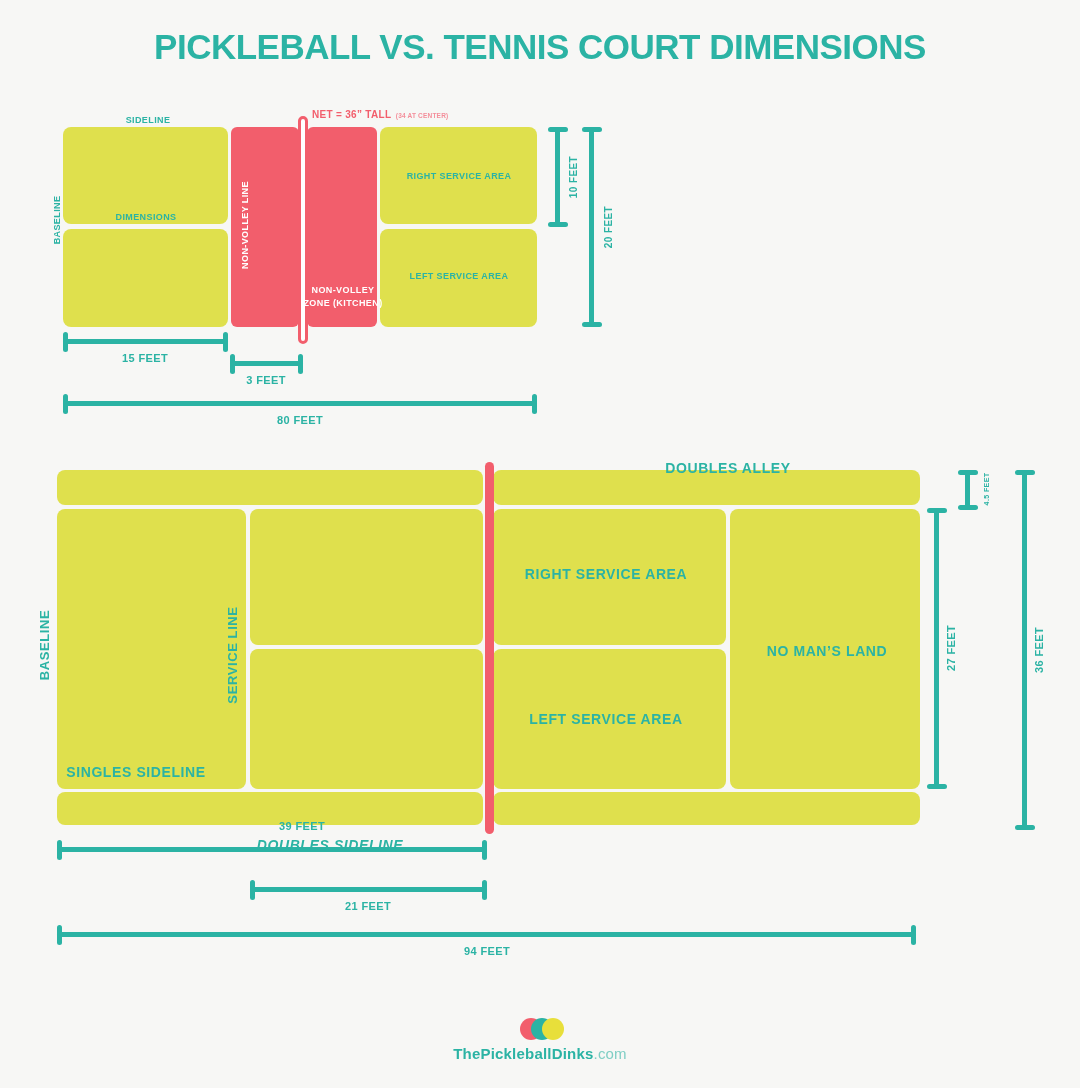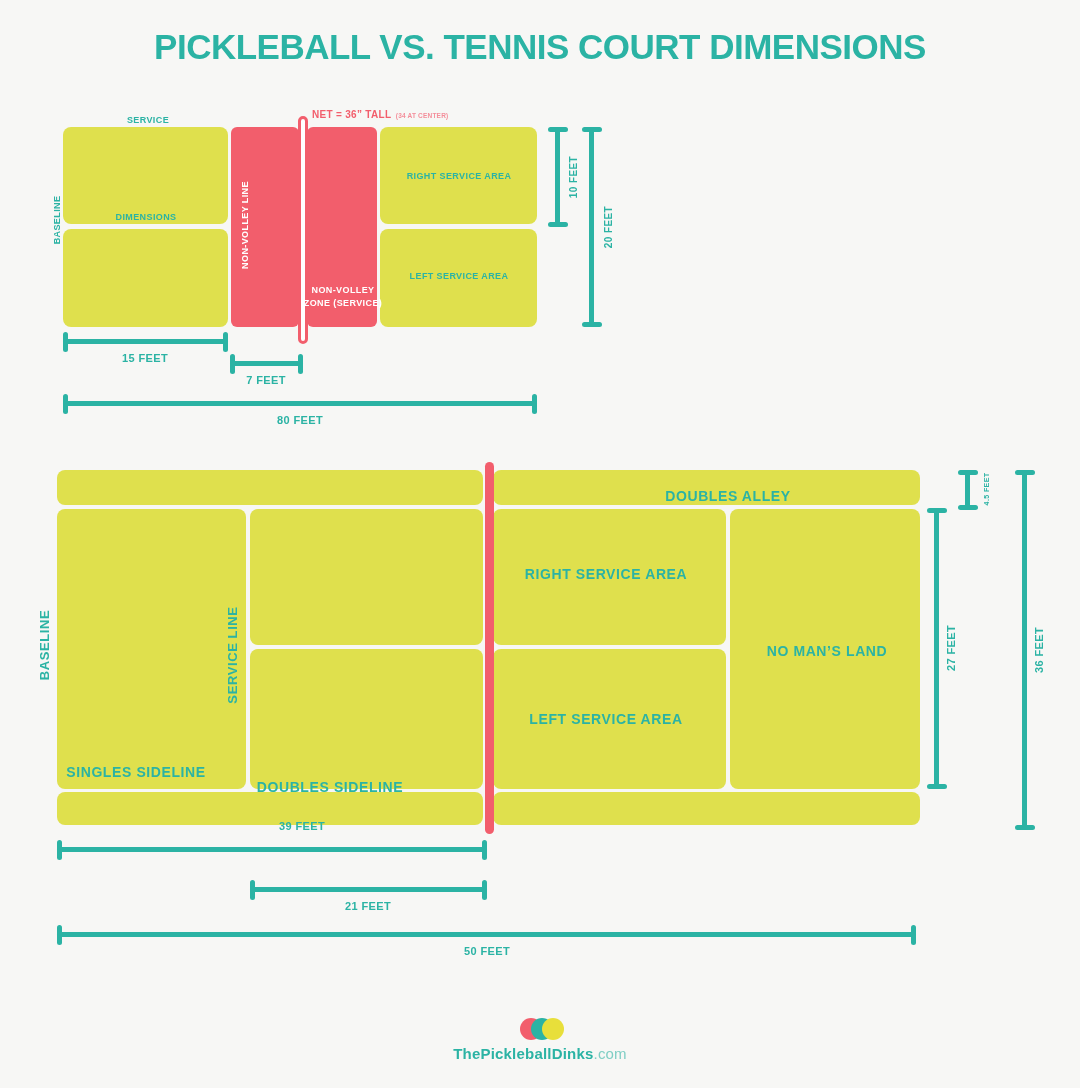--- a/index.html
+++ b/index.html
@@ -68,25 +68,25 @@
   <div>
 
     <div class="box" style="left:63px;top:127px;width:165px;height:97px;"></div>
     <div class="box" style="left:63px;top:229px;width:165px;height:98px;"></div>
     <div class="box pink" style="left:231px;top:127px;width:68px;height:200px;"></div>
     <div class="box pink" style="left:307px;top:127px;width:70px;height:200px;"></div>
     <div class="box" style="left:380px;top:127px;width:157px;height:97px;"></div>
     <div class="box" style="left:380px;top:229px;width:157px;height:98px;"></div>
     <div class="pbnet" style="left:298px;top:116px;width:10px;height:228px;"></div>
 
-    <div class="lab s9" style="left:148px;top:120px;">SERVICE</div>
+    <div class="lab s9" style="left:148px;top:120px;">SIDELINE</div>
     <div class="lab s9 rot" style="left:57px;top:220px;">BASELINE</div>
     <div class="lab s9" style="left:146px;top:217px;">DIMENSIONS</div>
     <div class="lab s9 rot white" style="left:245px;top:225px;">NON-VOLLEY LINE</div>
-    <div class="lab s9 white wrap" style="left:343px;top:297px;width:80px;">NON-VOLLEY ZONE (SERVICE)</div>
+    <div class="lab s9 white wrap" style="left:343px;top:297px;width:80px;">NON-VOLLEY ZONE (KITCHEN)</div>
     <div class="lab s9" style="left:459px;top:176px;">RIGHT SERVICE AREA</div>
     <div class="lab s9" style="left:459px;top:276px;">LEFT SERVICE AREA</div>
     <div class="netlabel">
       <span class="main">NET = 36” TALL</span>
       <span class="note">(34 AT CENTER)</span>
     </div>
 
     <div class="vbr" style="left:548px;top:127px;height:100px;">
         <div class="ln"></div>
         <div class="c1"></div>
@@ -106,21 +106,21 @@
         <div class="c1"></div>
         <div class="c2"></div>
       </div>
     <div class="lab s11" style="left:145px;top:358px;">15 FEET</div>
 
     <div class="hbr" style="left:230px;top:354px;width:73px;">
         <div class="ln"></div>
         <div class="c1"></div>
         <div class="c2"></div>
       </div>
-    <div class="lab s11" style="left:266px;top:380px;">7 FEET</div>
+    <div class="lab s11" style="left:266px;top:380px;">3 FEET</div>
 
     <div class="hbr" style="left:63px;top:394px;width:474px;">
         <div class="ln"></div>
         <div class="c1"></div>
         <div class="c2"></div>
       </div>
     <div class="lab s11" style="left:300px;top:420px;">80 FEET</div>
   </div>
 
   <div>
@@ -130,28 +130,28 @@
     <div class="box" style="left:57px;top:509px;width:189px;height:280px;"></div>
     <div class="box" style="left:250px;top:509px;width:233px;height:136px;"></div>
     <div class="box" style="left:250px;top:649px;width:233px;height:140px;"></div>
     <div class="box" style="left:493px;top:509px;width:233px;height:136px;"></div>
     <div class="box" style="left:493px;top:649px;width:233px;height:140px;"></div>
     <div class="box" style="left:730px;top:509px;width:190px;height:280px;"></div>
     <div class="box" style="left:57px;top:792px;width:426px;height:33px;"></div>
     <div class="box" style="left:493px;top:792px;width:427px;height:33px;"></div>
     <div class="tnnet" style="left:485px;top:462px;width:9px;height:372px;"></div>
 
-    <div class="lab s14" style="left:728px;top:496px;">DOUBLES ALLEY</div>
+    <div class="lab s14" style="left:728px;top:468px;">DOUBLES ALLEY</div>
     <div class="lab s14" style="left:606px;top:574px;">RIGHT SERVICE AREA</div>
     <div class="lab s14" style="left:606px;top:719px;">LEFT SERVICE AREA</div>
     <div class="lab s14" style="left:827px;top:651px;">NO MAN’S LAND</div>
     <div class="lab s13 rot" style="left:44px;top:645px;">BASELINE</div>
     <div class="lab s13 rot" style="left:232px;top:655px;">SERVICE LINE</div>
     <div class="lab s14" style="left:136px;top:772px;">SINGLES SIDELINE</div>
-    <div class="lab s14" style="left:330px;top:787px;">DOUBLES SIDELINE</div>
+    <div class="lab s14" style="left:330px;top:845px;font-style:italic;">DOUBLES SIDELINE</div>
 
     <div class="vbr" style="left:958px;top:470px;height:40px;">
         <div class="ln"></div>
         <div class="c1"></div>
         <div class="c2"></div>
       </div>
     <div class="lab s7 rot" style="left:986px;top:489px;">4.5 FEET</div>
 
     <div class="vbr" style="left:927px;top:508px;height:281px;">
         <div class="ln"></div>
@@ -179,21 +179,21 @@
         <div class="c1"></div>
         <div class="c2"></div>
       </div>
     <div class="lab s11" style="left:368px;top:906px;">21 FEET</div>
 
     <div class="hbr" style="left:57px;top:925px;width:859px;">
         <div class="ln"></div>
         <div class="c1"></div>
         <div class="c2"></div>
       </div>
-    <div class="lab s11" style="left:487px;top:951px;">50 FEET</div>
+    <div class="lab s11" style="left:487px;top:951px;">94 FEET</div>
   </div>
 
   <div>
     <div class="dot" style="left:520px;top:1018px;background:var(--pink);z-index:1;"></div>
     <div class="dot" style="left:531px;top:1018px;background:var(--teal);z-index:2;"></div>
     <div class="dot" style="left:542px;top:1018px;background:#e8df3a;z-index:3;"></div>
     <div class="brand">
       <span>ThePickleballDinks</span><span class="suffix">.com</span>
     </div>
   </div>

